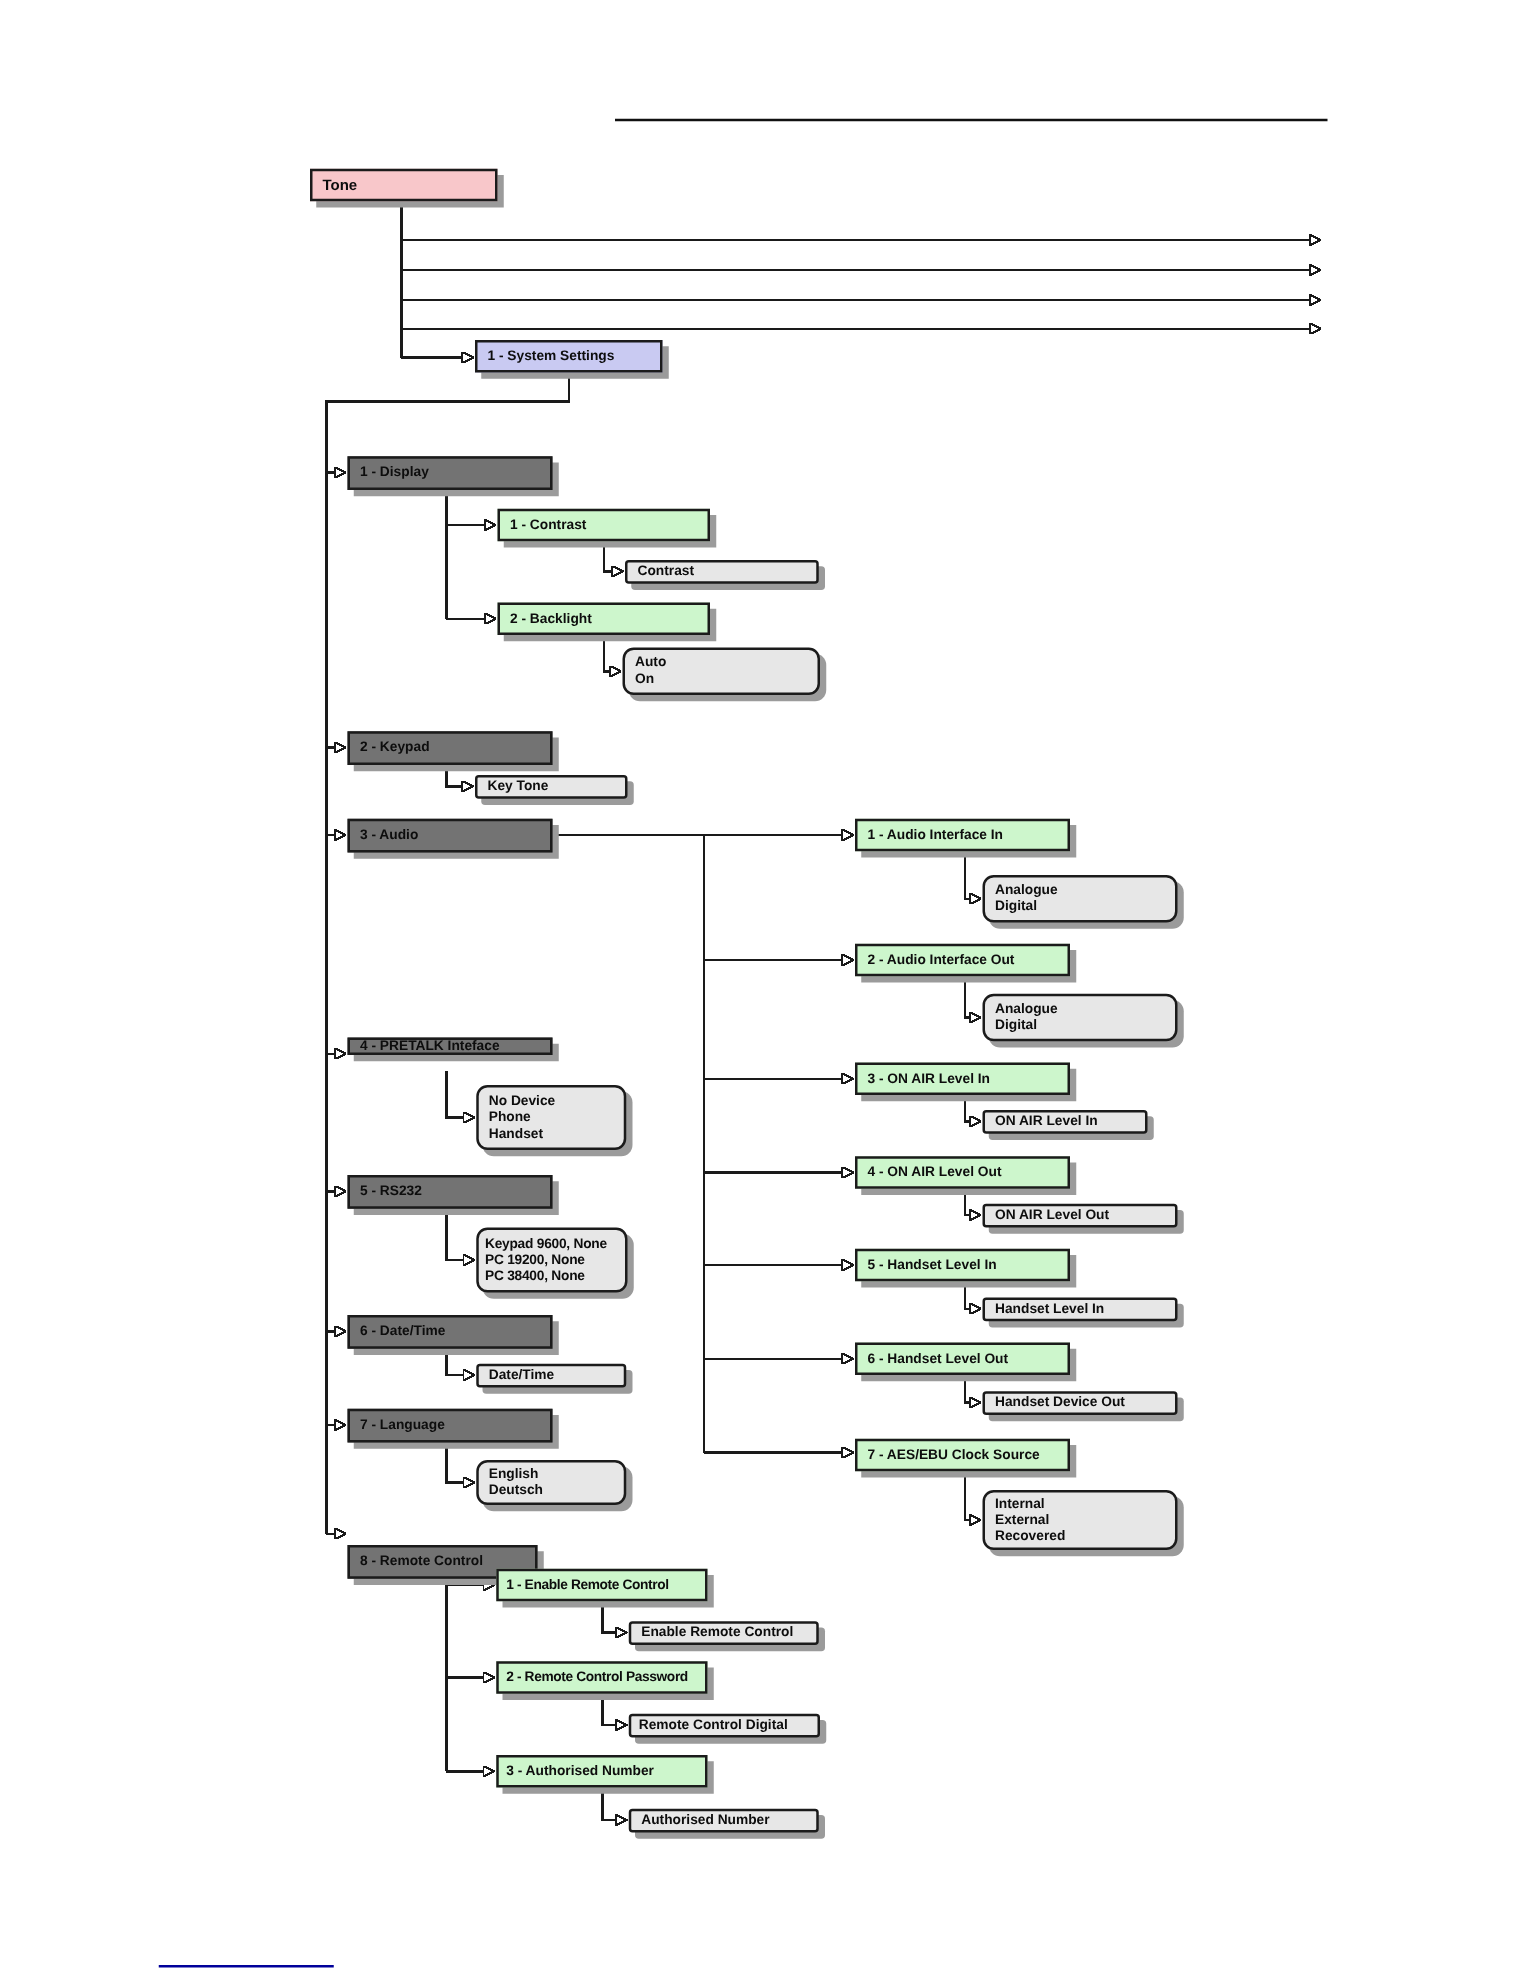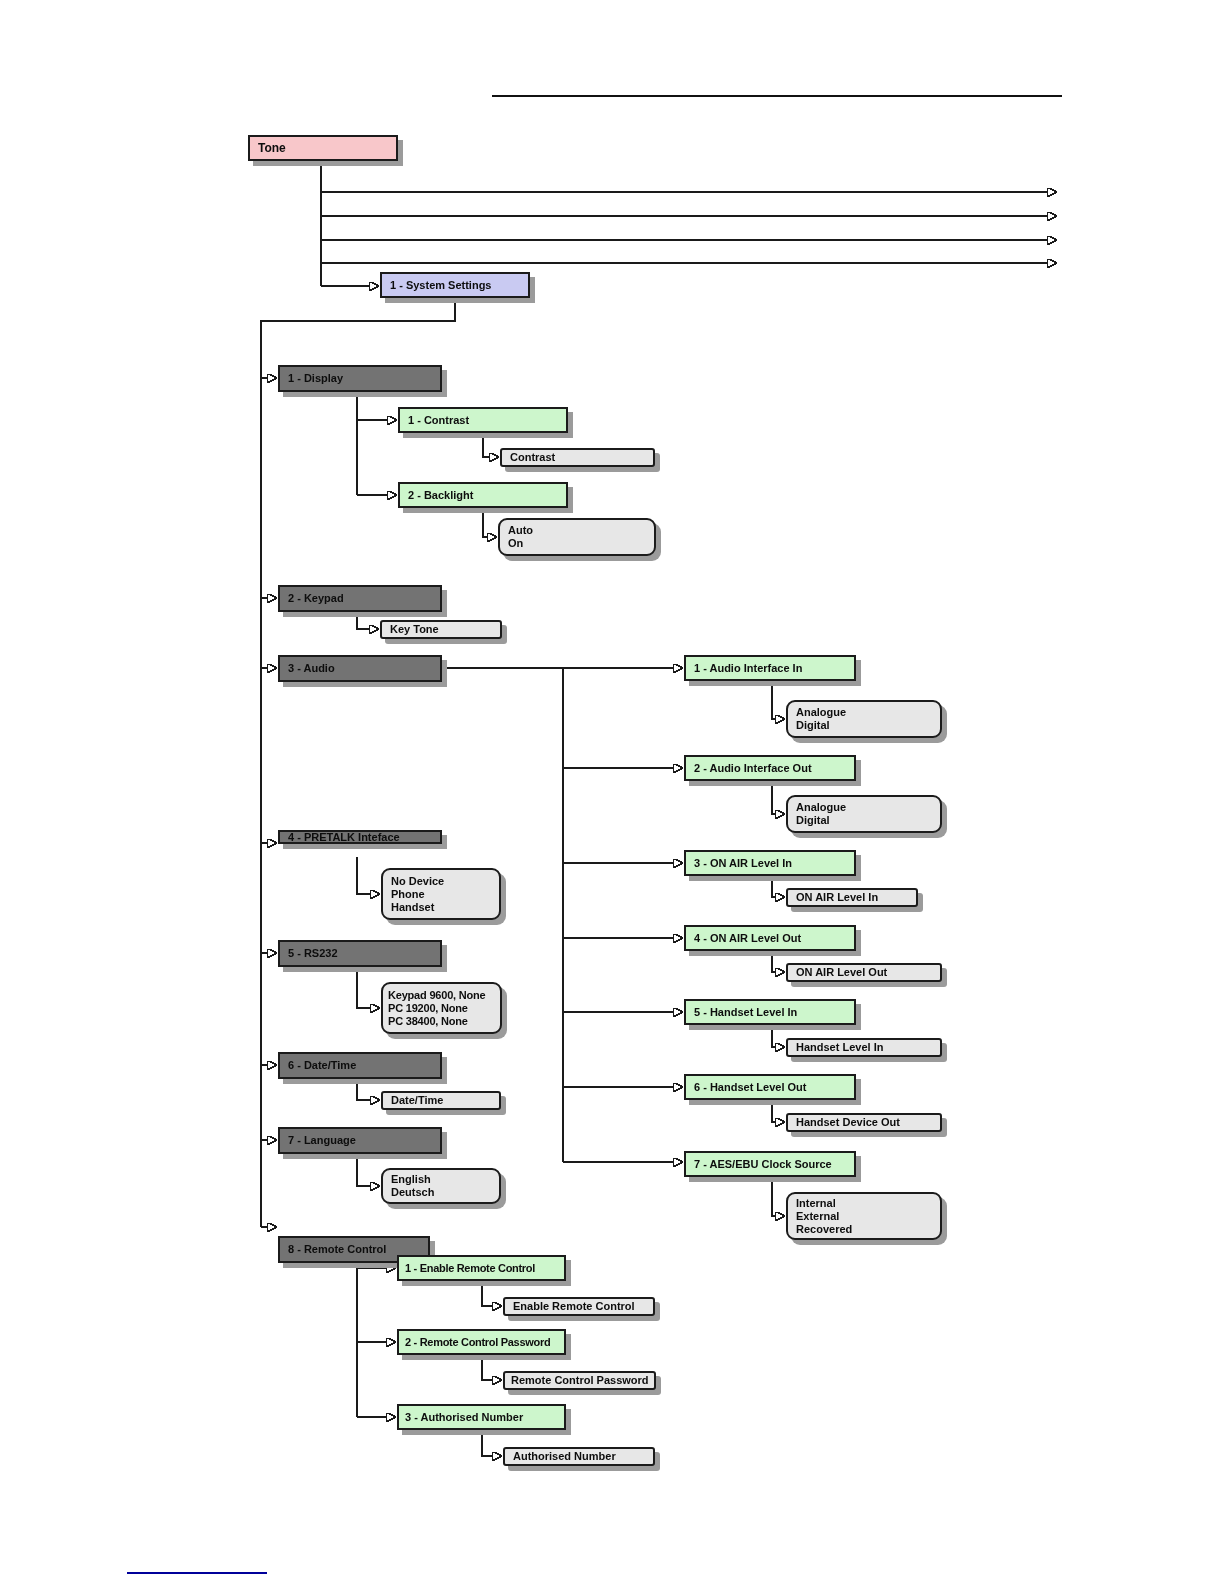--- a/index.html
+++ b/index.html
@@ -205,21 +205,21 @@
       <span class="lbl">Date/Time</span>
     </div>
   <div class="box val round" style="left:381px;top:1168px;width:120px;height:36px">
       <span class="lbl">English
 Deutsch</span>
     </div>
   <div class="box val" style="left:503px;top:1297px;width:152px;height:19px">
       <span class="lbl">Enable Remote Control</span>
     </div>
   <div class="box val" style="left:503px;top:1371px;width:153px;height:19px;padding-left:6px">
-      <span class="lbl">Remote Control Password</span>
+      <span class="lbl">Remote Control Digital</span>
     </div>
   <div class="box val" style="left:503px;top:1447px;width:152px;height:19px">
       <span class="lbl">Authorised Number</span>
     </div>
 
   <div class="linkline" style="left:127px;top:1572px;width:140px;height:2px"></div>
 
 </div>
 
 </body></html>

